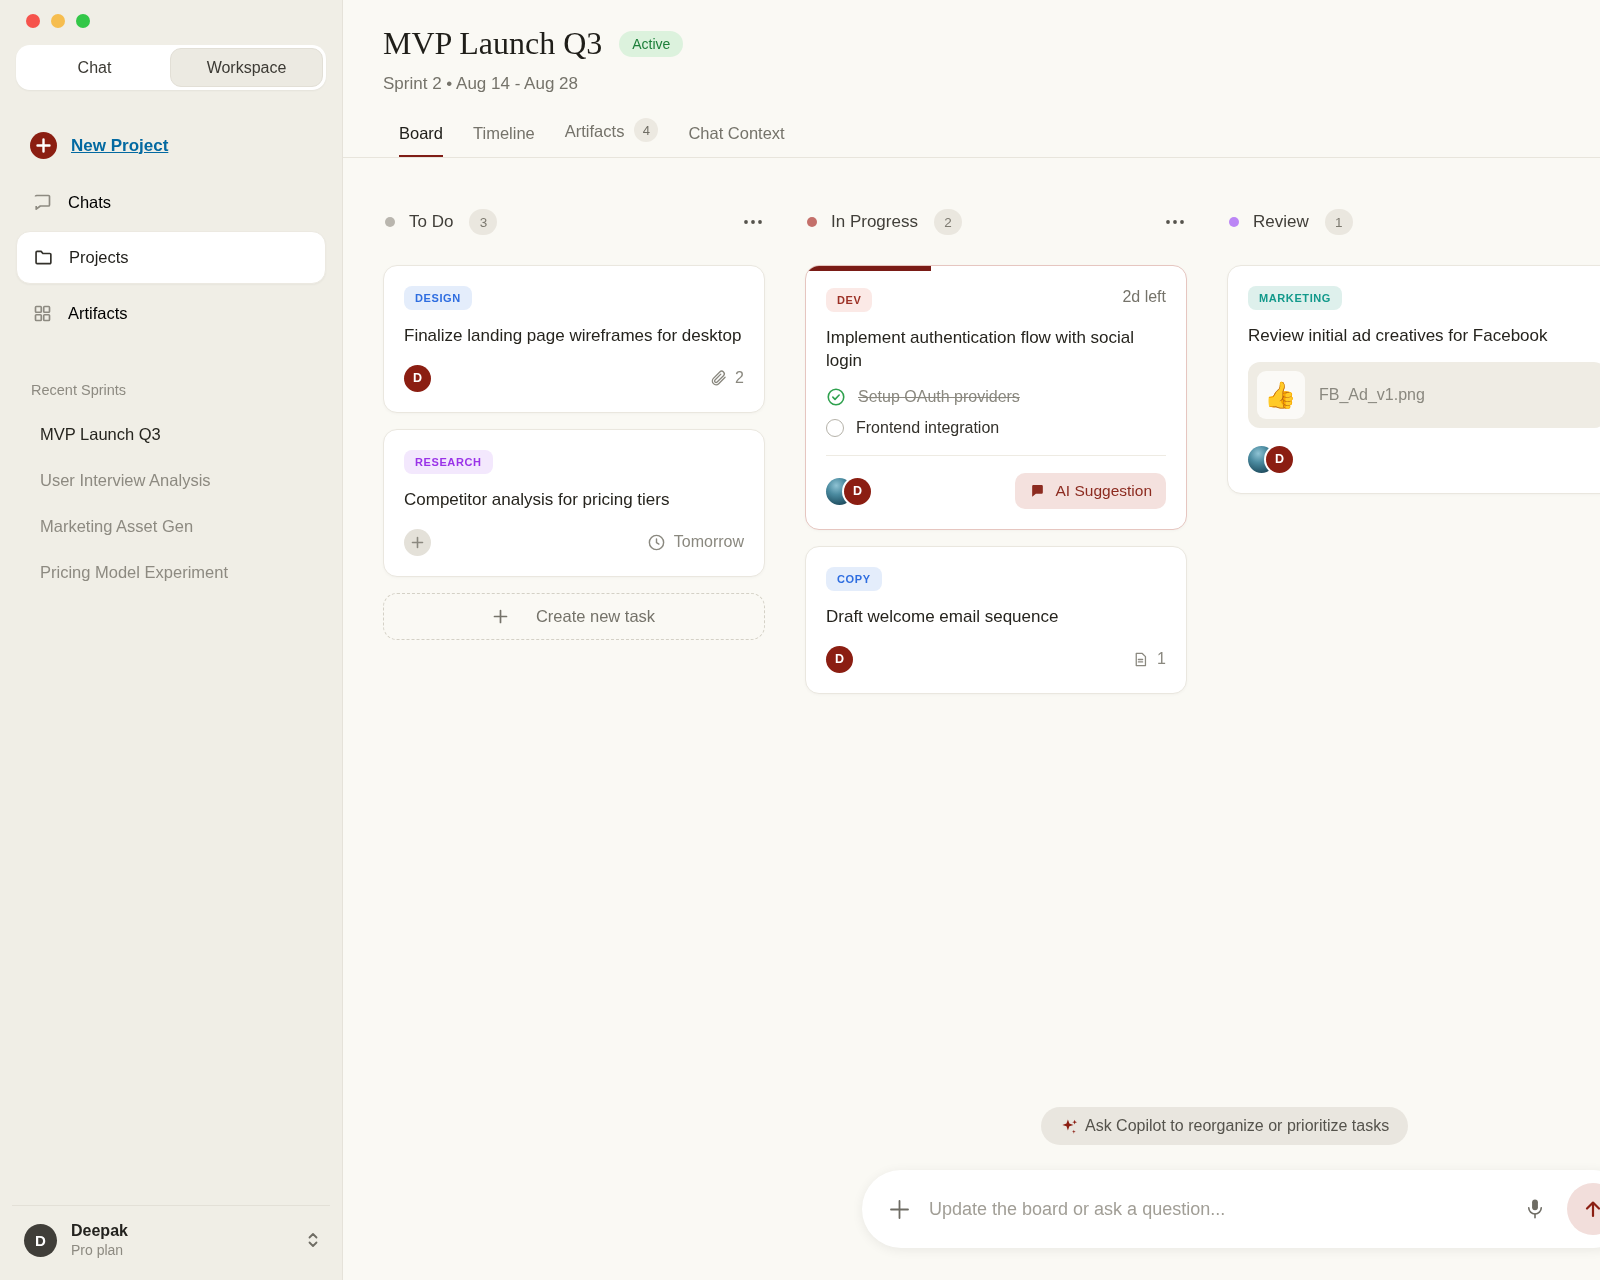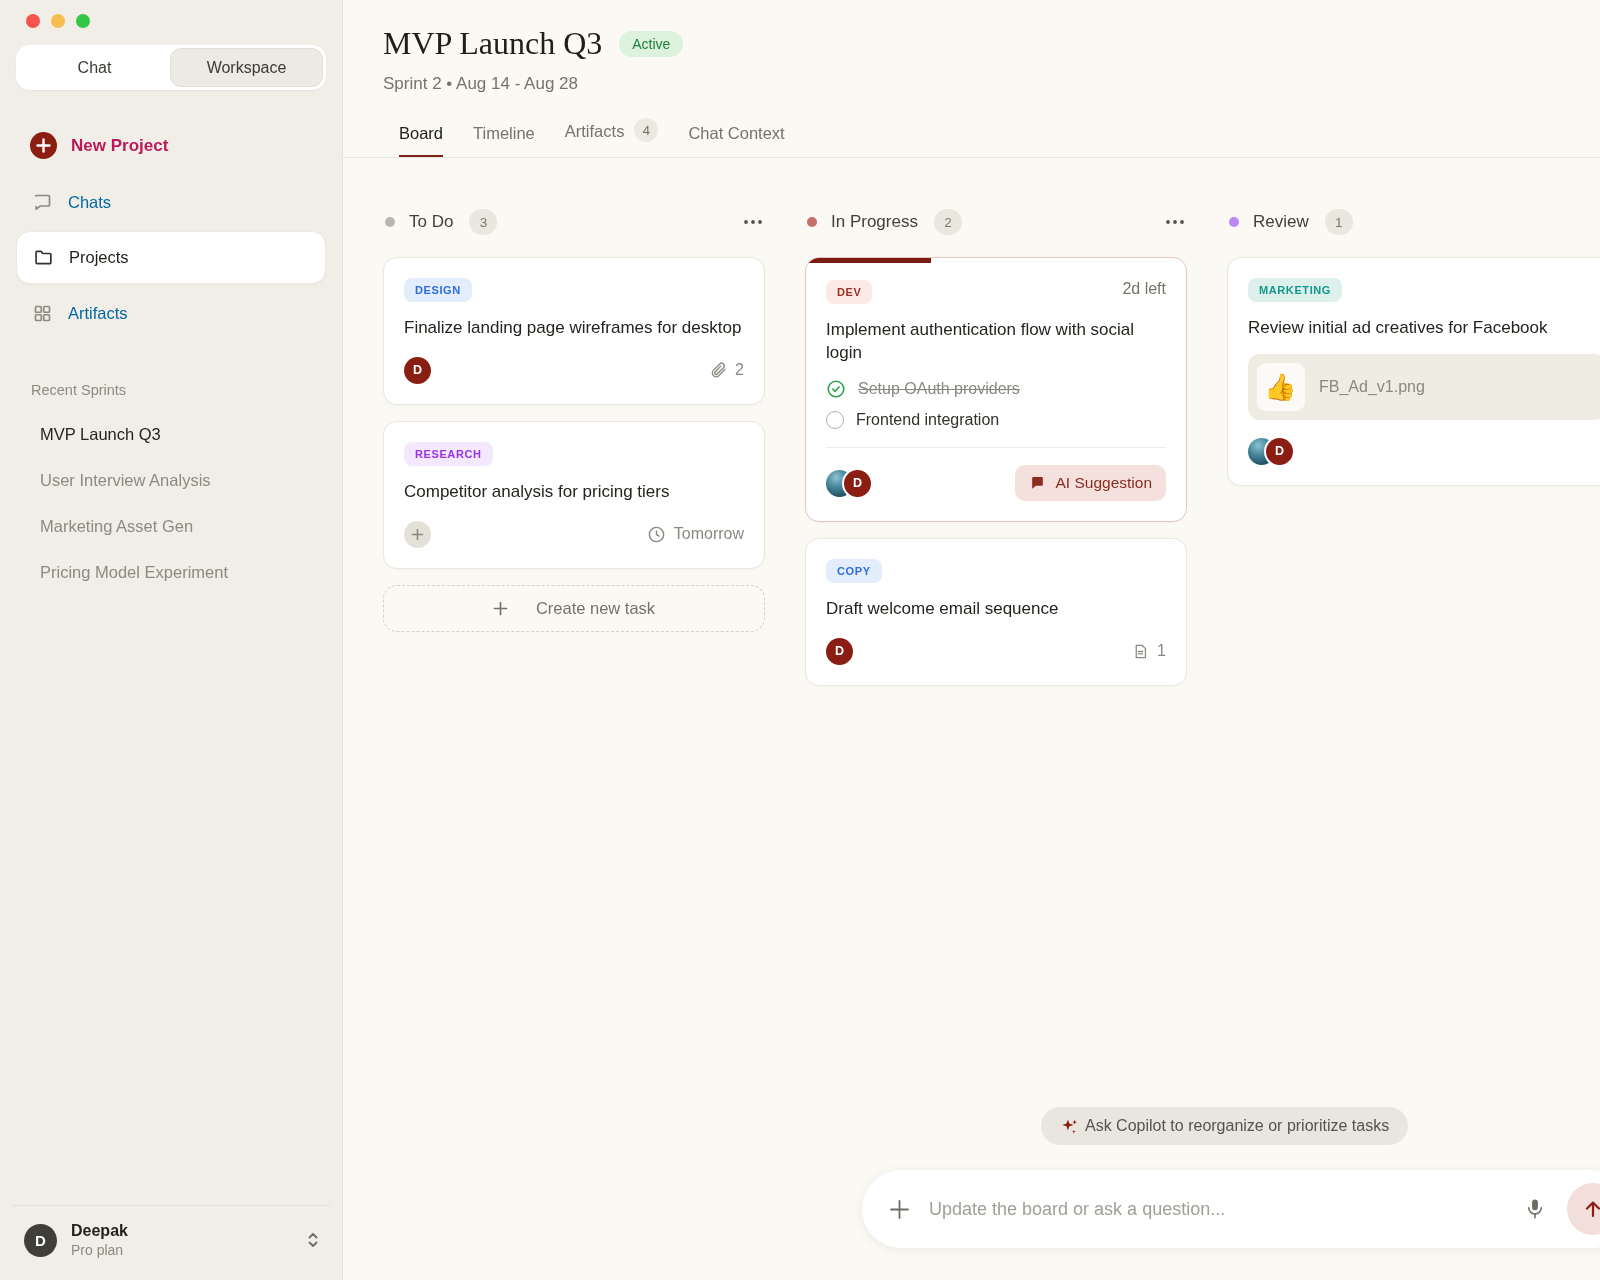--- a/index.html
+++ b/index.html
@@ -26,25 +26,25 @@
     margin-top:17px; height:45px; background:#fff; border-radius:14px;
     display:flex; padding:3px; box-shadow:0 1px 2px rgba(0,0,0,.05);
   }
   .seg {
     flex:1; display:flex; align-items:center; justify-content:center;
     font-size:16px; color:#3c3a34; border-radius:11px; cursor:pointer;
   }
   .seg.active { background:#eceae2; border:1px solid #e2dfd6; font-weight:500; }
 
   .new-project { margin:42px 0 0 14px; display:flex; align-items:center; gap:14px; cursor:pointer; }
-  .np-label { font-size:17px; font-weight:700; color:#be185d; }
+  .np-label { font-size:17px; font-weight:700; color:#0369a1;text-decoration:underline; }
 
   .nav-item {
     display:flex; align-items:center; gap:15px; height:38px;
-    padding-left:16px; color:#0369a1; font-size:16.5px; cursor:pointer; border-radius:14px;
+    padding-left:16px; color:#000000; font-size:16.5px; cursor:pointer; border-radius:14px;
   }
   .nav-item.chats { margin-top:24px; }
   .nav-item.nav-card {
     margin-top:10px; height:53px; background:#fff; color:#201f1b;
     border:1px solid #ece9e1; box-shadow:0 1px 2px rgba(0,0,0,.04); font-weight:500;
   }
   .nav-item.artifacts { margin-top:10px; }
 
   .recent-title { margin:50px 0 0 15px; font-size:14.5px; color:#8d8a81; }
   .recent-item { margin:27px 0 0 24px; font-size:16.5px; color:#8d8a81; cursor:pointer; }
@@ -82,21 +82,21 @@
   .tab-badge {
     width:24px; height:24px; border-radius:50%; background:#ece9e1; color:#6f6d64;
     font-size:13px; display:flex; align-items:center; justify-content:center; transform:translateY(-1px);
   }
   .header-sep { position:absolute; left:0; right:0; top:157px; height:1px; background:#e8e5dc; }
 
   
   .column { position:absolute; top:205px; width:382px; }
   .col-1 { left:40px; } .col-2 { left:462px; } .col-3 { left:884px; width:400px; }
 
-  .col-header { height:34px; display:flex; align-items:center; margin-bottom:18px; padding:0 2px; }
+  .col-header { height:34px; display:flex; align-items:center; margin-bottom:26px; padding:0 2px; }
   .dot { width:10px; height:10px; border-radius:50%; margin-right:14px; }
   .dot.gray{ background:#b9b6ae; } .dot.red{ background:#c4706a; } .dot.purple{ background:#bb86f5; }
   .col-name { font-size:17px; color:#413f39; font-weight:500; margin-right:16px; }
   .col-count {
     min-width:28px; height:26px; padding:0 9px; border-radius:13px; background:#eae7df;
     color:#7c796f; font-size:13.5px; display:flex; align-items:center; justify-content:center;
   }
   .col-more { margin-left:auto; cursor:pointer; }
 
   .card {

